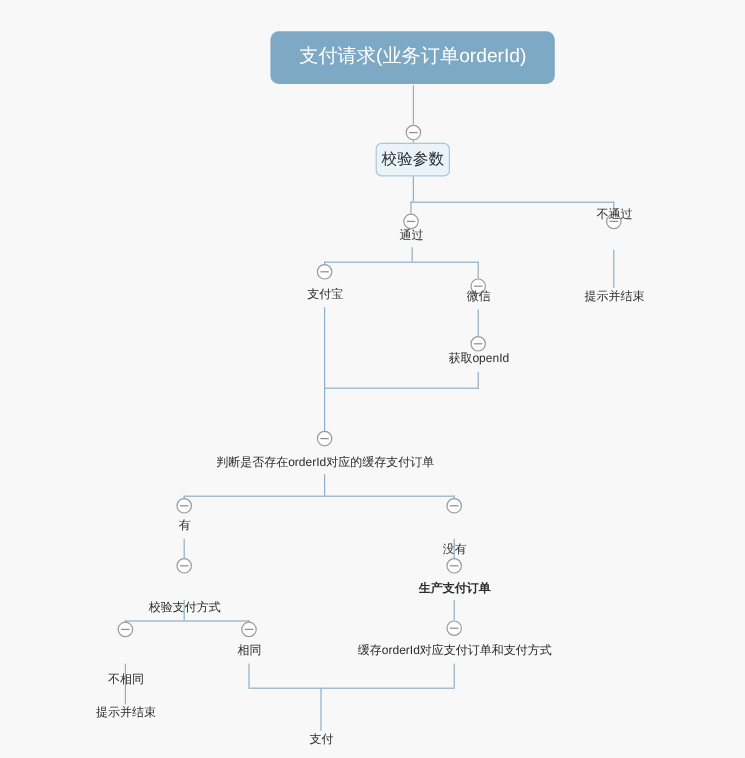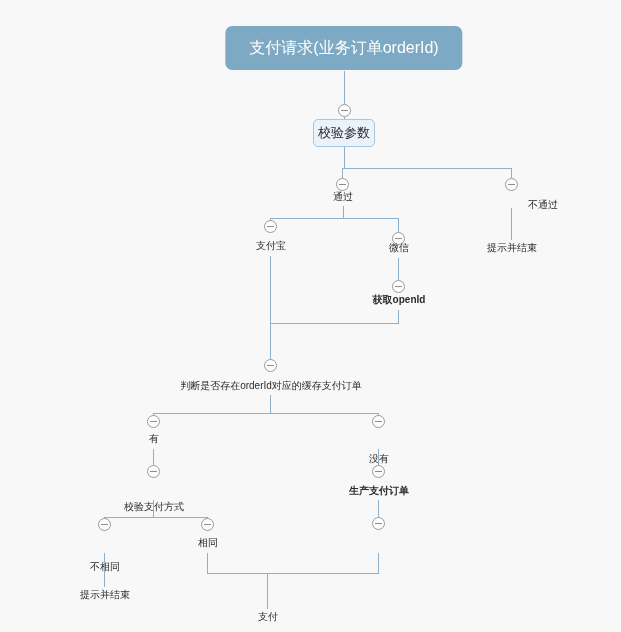--- a/index.html
+++ b/index.html
@@ -104,39 +104,39 @@
 
   <div class="edge v" style="left:344px; top:147px; height:21px;"></div>
   <div class="edge h" style="left:342px; top:168px; width:170px;"></div>
   <div class="edge v" style="left:342px; top:168px; height:10px;"></div>
   <div class="edge v" style="left:511px; top:168px; height:10px;"></div>
 
   <div class="toggle" style="left:336px; top:178px;"></div>
   <div class="node" style="left:343px; top:189px;">通过</div>
 
   <div class="toggle" style="left:505px; top:178px;"></div>
-  <div class="node" style="left:512px; top:197px;margin-left:31px;">不通过</div>
+  <div class="node" style="left:512px; top:172px;">不通过</div>
 
   <div class="edge v" style="left:511px; top:208px; height:32px;"></div>
   <div class="node" style="left:512px; top:240px;">提示并结束</div>
 
   <div class="edge v" style="left:343px; top:206px; height:12px;"></div>
   <div class="edge h" style="left:270px; top:218px; width:129px;"></div>
   <div class="edge v" style="left:270px; top:218px; height:8px;"></div>
   <div class="edge v" style="left:398px; top:218px; height:14px;"></div>
 
   <div class="toggle" style="left:264px; top:220px;"></div>
   <div class="node" style="left:271px; top:238px;">支付宝</div>
 
   <div class="toggle" style="left:392px; top:232px;"></div>
   <div class="node" style="left:399px; top:240px;">微信</div>
 
   <div class="edge v" style="left:398px; top:258px; height:22px;"></div>
   <div class="toggle" style="left:392px; top:280px;"></div>
-  <div class="node" style="left:399px; top:292px;font-weight:bold;">获取openId</div>
+  <div class="node" style="left:399px; top:292px;">获取openId</div>
 
   <div class="edge v" style="left:270px; top:256px; height:68px;"></div>
   <div class="edge v" style="left:398px; top:310px; height:14px;"></div>
   <div class="edge h" style="left:270px; top:323px; width:129px;"></div>
   <div class="edge v" style="left:270px; top:323px; height:43px;"></div>
 
   <div class="toggle" style="left:264px; top:359px;"></div>
   <div class="node" style="left:271px; top:378px;">判断是否存在orderId对应的缓存支付订单</div>
 
   <div class="edge v" style="left:270px; top:395px; height:18px;"></div>
@@ -164,20 +164,21 @@
   <div class="edge v" style="left:207px; top:517px; height:8px;"></div>
 
   <div class="toggle" style="left:98px; top:518px;"></div>
   <div class="node" style="left:105px; top:535px;margin-top:24px;">不相同</div>
 
   <div class="toggle" style="left:201px; top:518px;"></div>
   <div class="node" style="left:208px; top:535px;">相同</div>
 
   <div class="edge v" style="left:378px; top:500px; height:17px;"></div>
   <div class="toggle" style="left:372px; top:517px;"></div>
+  <div class="node" style="left:379px; top:535px;">缓存orderId对应支付订单和支付方式</div>
 
   <div class="edge v" style="left:104px; top:553px; height:34px;"></div>
   <div class="node" style="left:105px; top:587px;">提示并结束</div>
 
   <div class="edge v" style="left:207px; top:553px; height:20px;"></div>
   <div class="edge v" style="left:378px; top:553px; height:20px;"></div>
   <div class="edge h" style="left:207px; top:573px; width:172px;"></div>
   <div class="edge v" style="left:267px; top:573px; height:36px;"></div>
   <div class="node" style="left:268px; top:609px;">支付</div>
 

